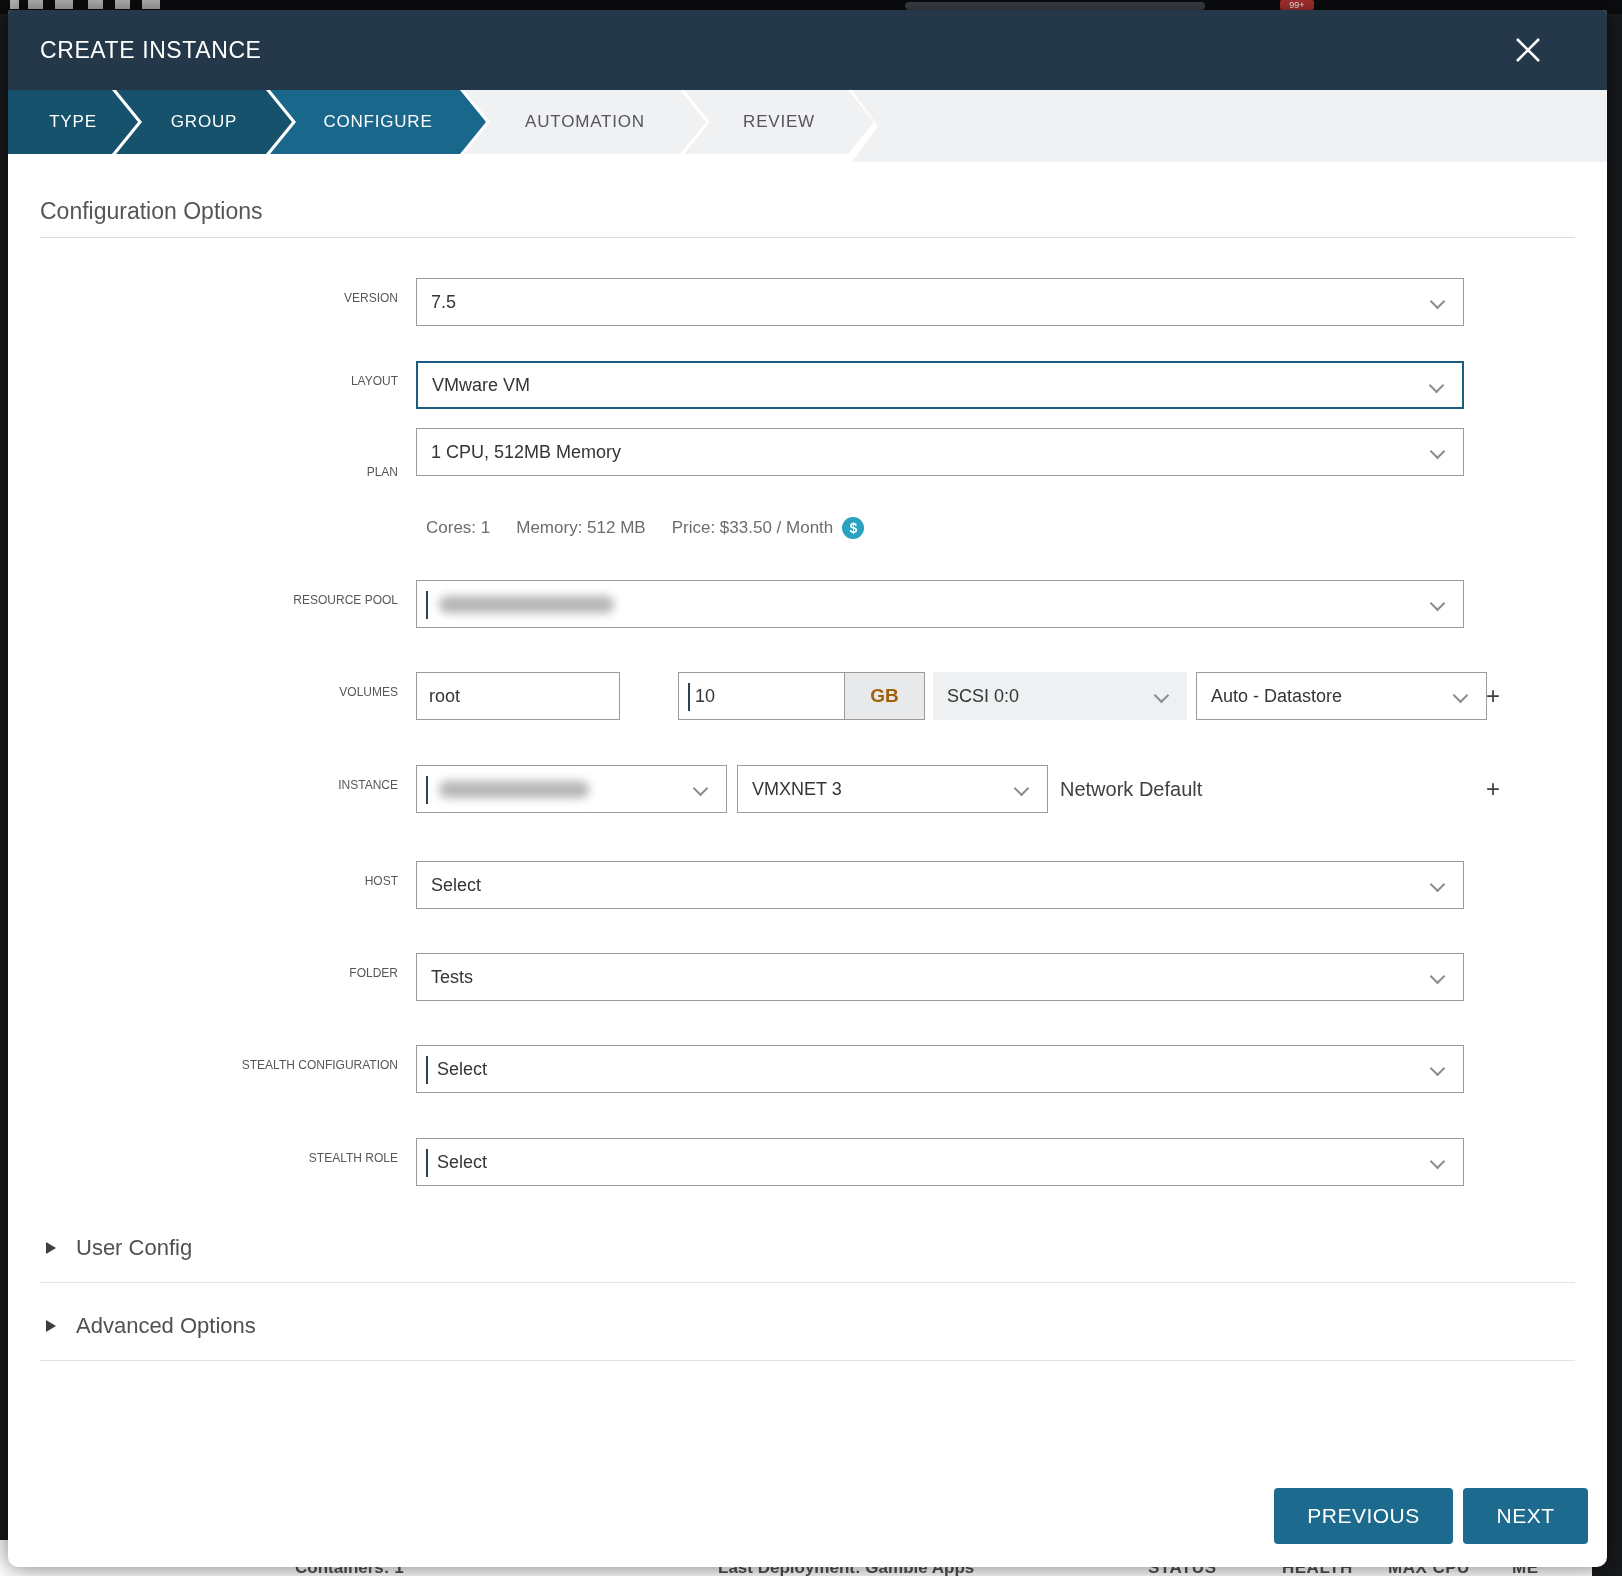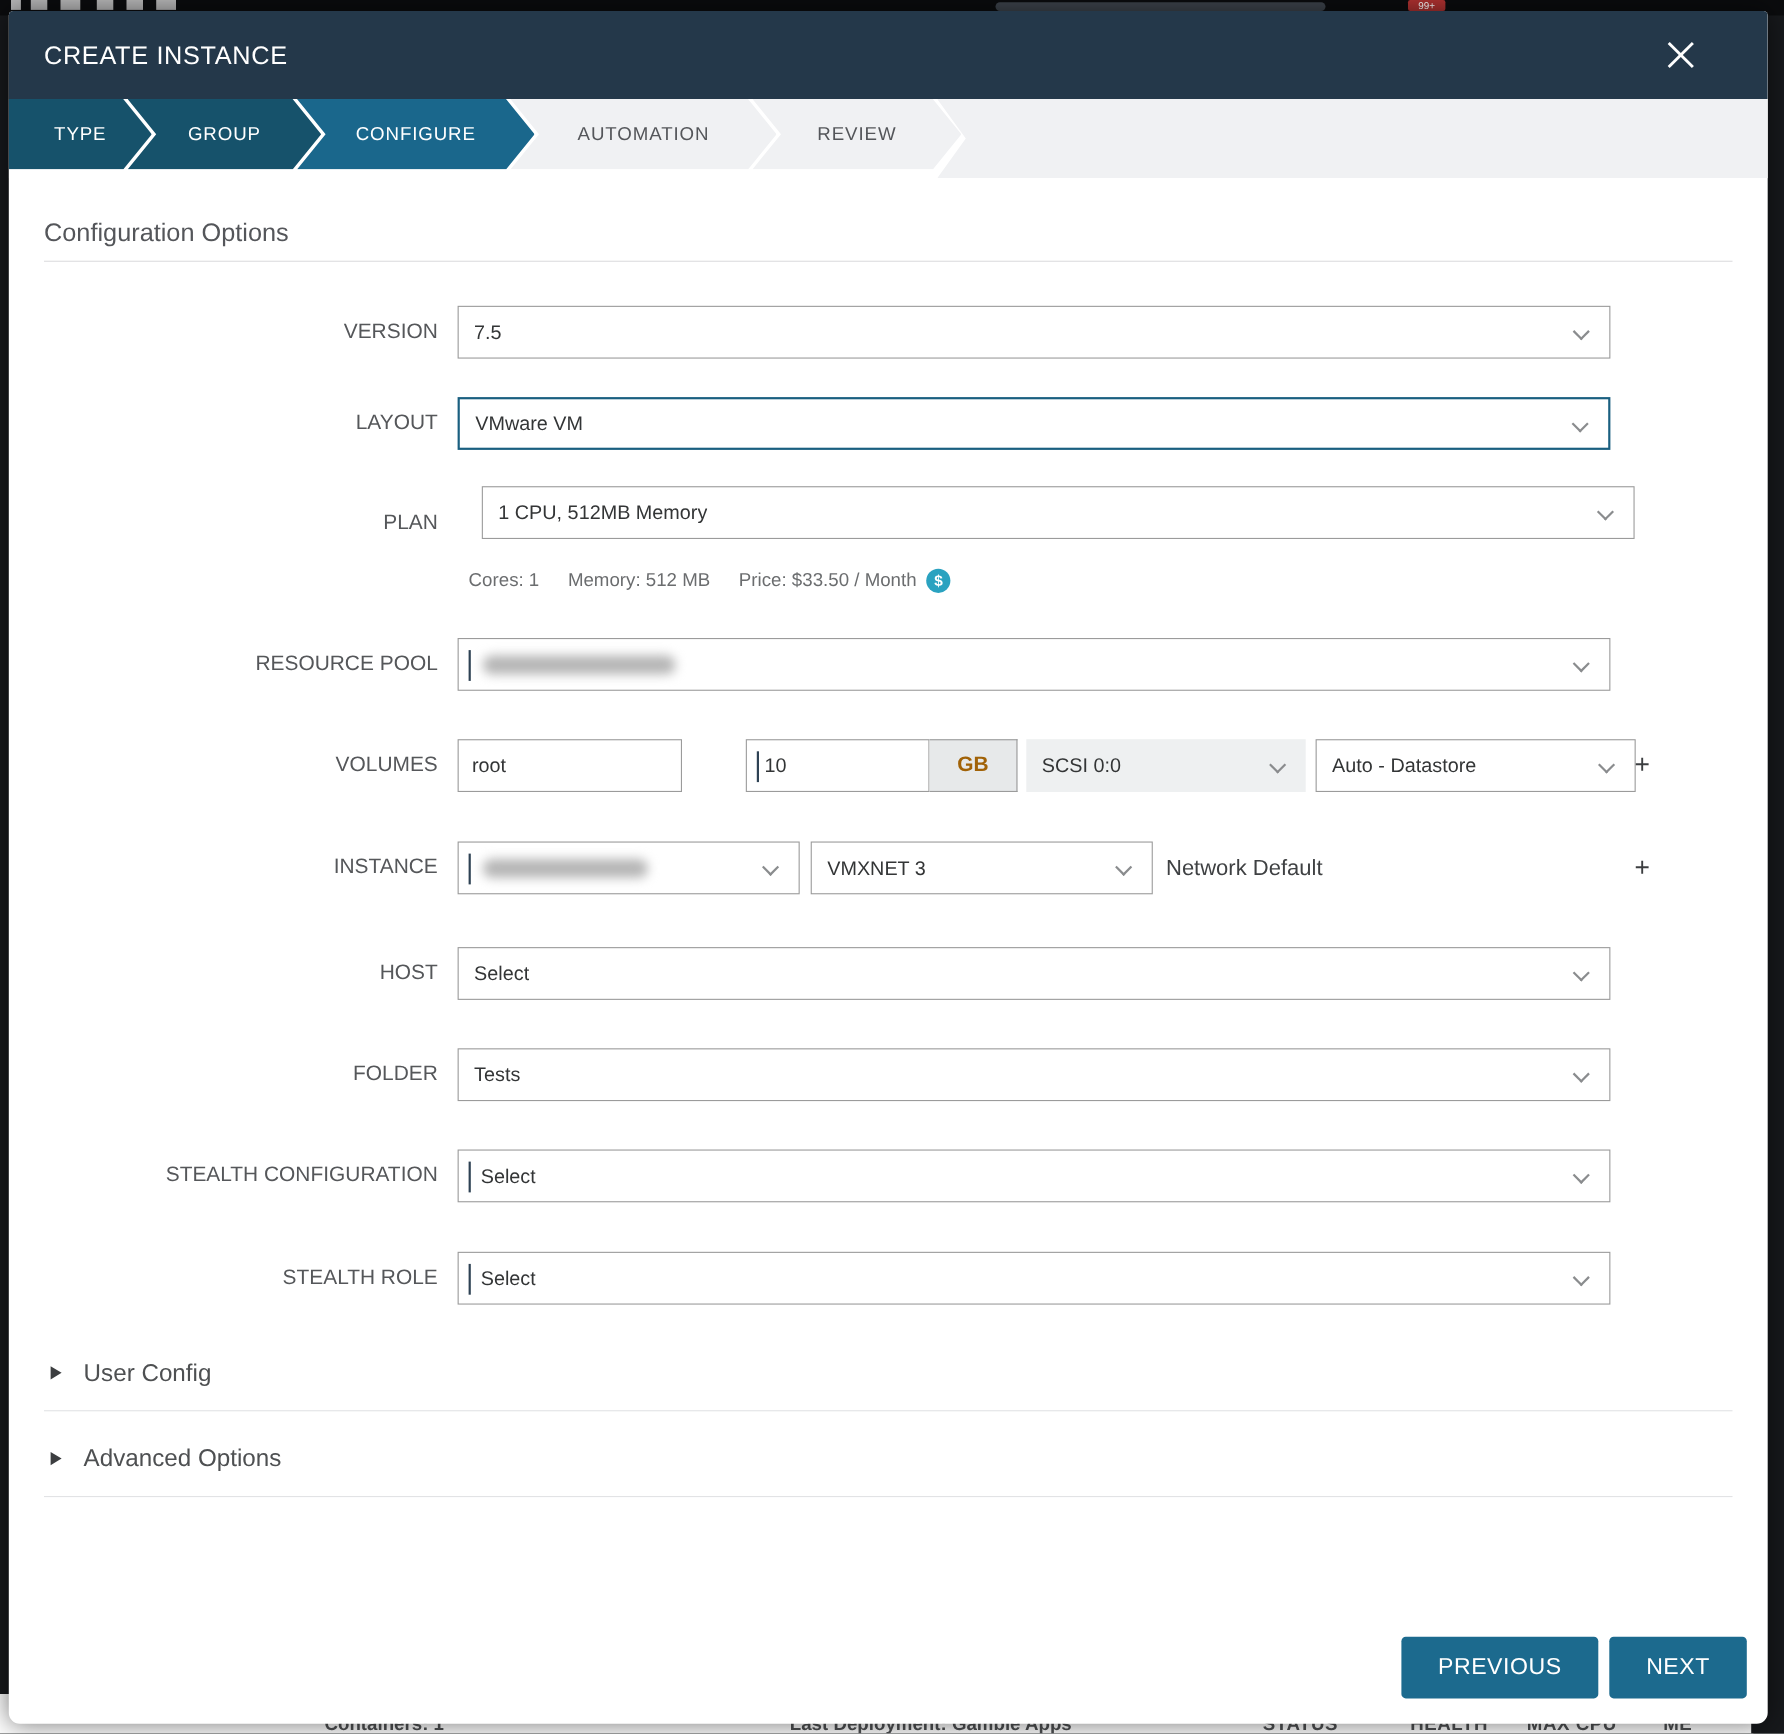--- a/index.html
+++ b/index.html
@@ -49,36 +49,36 @@
   .step.upcoming  { background:#f0f1f3; color:#54565a; }
   .step-first { width:130px; clip-path:polygon(0 0, calc(100% - 26px) 0, 100% 50%, calc(100% - 26px) 100%, 0 100%); }
   .step-mid { margin-left:-22px; clip-path:polygon(0 0, calc(100% - 26px) 0, 100% 50%, calc(100% - 26px) 100%, 0 100%, 26px 50%); }
   .w-group{ width:176px; } .w-configure{ width:216px; } .w-automation{ width:242px; } .w-review{ width:190px; }
   .step-filler { flex:1; margin-left:-22px; background:#f0f1f3;
                  clip-path:polygon(0 0, 100% 0, 100% 100%, 0 100%, 26px 50%); }
 
   
   .section-heading { position:absolute; left:32px; top:188px; font-size:23px; color:#54565a; font-weight:400; }
   .heading-divider { position:absolute; left:32px; top:227px; width:1535px; height:1px; background:#dcdddf; }
-  .flabel { position:absolute; left:30px; width:360px; text-align:right; font-size:19px; color:#55575a; white-space:nowrap; }
+  .flabel { position:absolute; left:30px; width:360px; text-align:right; font-size:12px; color:#55575a; white-space:nowrap; }
 
   .select, .tinput {
     position:absolute; height:48px; background:#fff; border:1px solid #9b9b9b;
     font-size:18px; color:#333536; display:flex; align-items:center; padding:0 40px 0 14px; cursor:pointer;
   }
   .select .val { white-space:nowrap; overflow:hidden; }
   .chev { position:absolute; right:20px; top:17px; width:11px; height:11px;
           border-right:2px solid #8a8c8e; border-bottom:2px solid #8a8c8e; transform:rotate(45deg); pointer-events:none; }
   .select.focused { border:2px solid #1a5f80; }
   .cursor-bar { position:absolute; left:9px; top:10px; width:2px; height:28px; background:#2e4254; }
   .redacted-pill { height:17px; border-radius:8px; background:#b5b5b5; filter:blur(5px); margin-left:8px; }
 
   .std-select { left:408px; width:1048px; }
 
-  .row-version { top:268px; }  .row-layout { top:351px; }  .row-plan { top:432px;margin-left:22px; }
+  .row-version { top:268px; }  .row-layout { top:351px; }  .row-plan { top:418px; }
   .row-rp { top:570px; } .row-vol { top:662px; } .row-net { top:755px; }
   .row-host { top:851px; } .row-folder { top:943px; } .row-sc { top:1035px; } .row-sr { top:1128px; }
 
   .plan-info { position:absolute; left:418px; top:505px; height:26px; display:flex; align-items:center;
                font-size:17px; color:#6b6d6f; gap:26px; }
   .price-seg { display:flex; align-items:center; gap:9px; }
   .dollar-icon { width:22px; height:22px; border-radius:50%; background:#2aa2c0; color:#fff;
                  font-size:14px; font-weight:700; display:flex; align-items:center; justify-content:center; }
 
   

